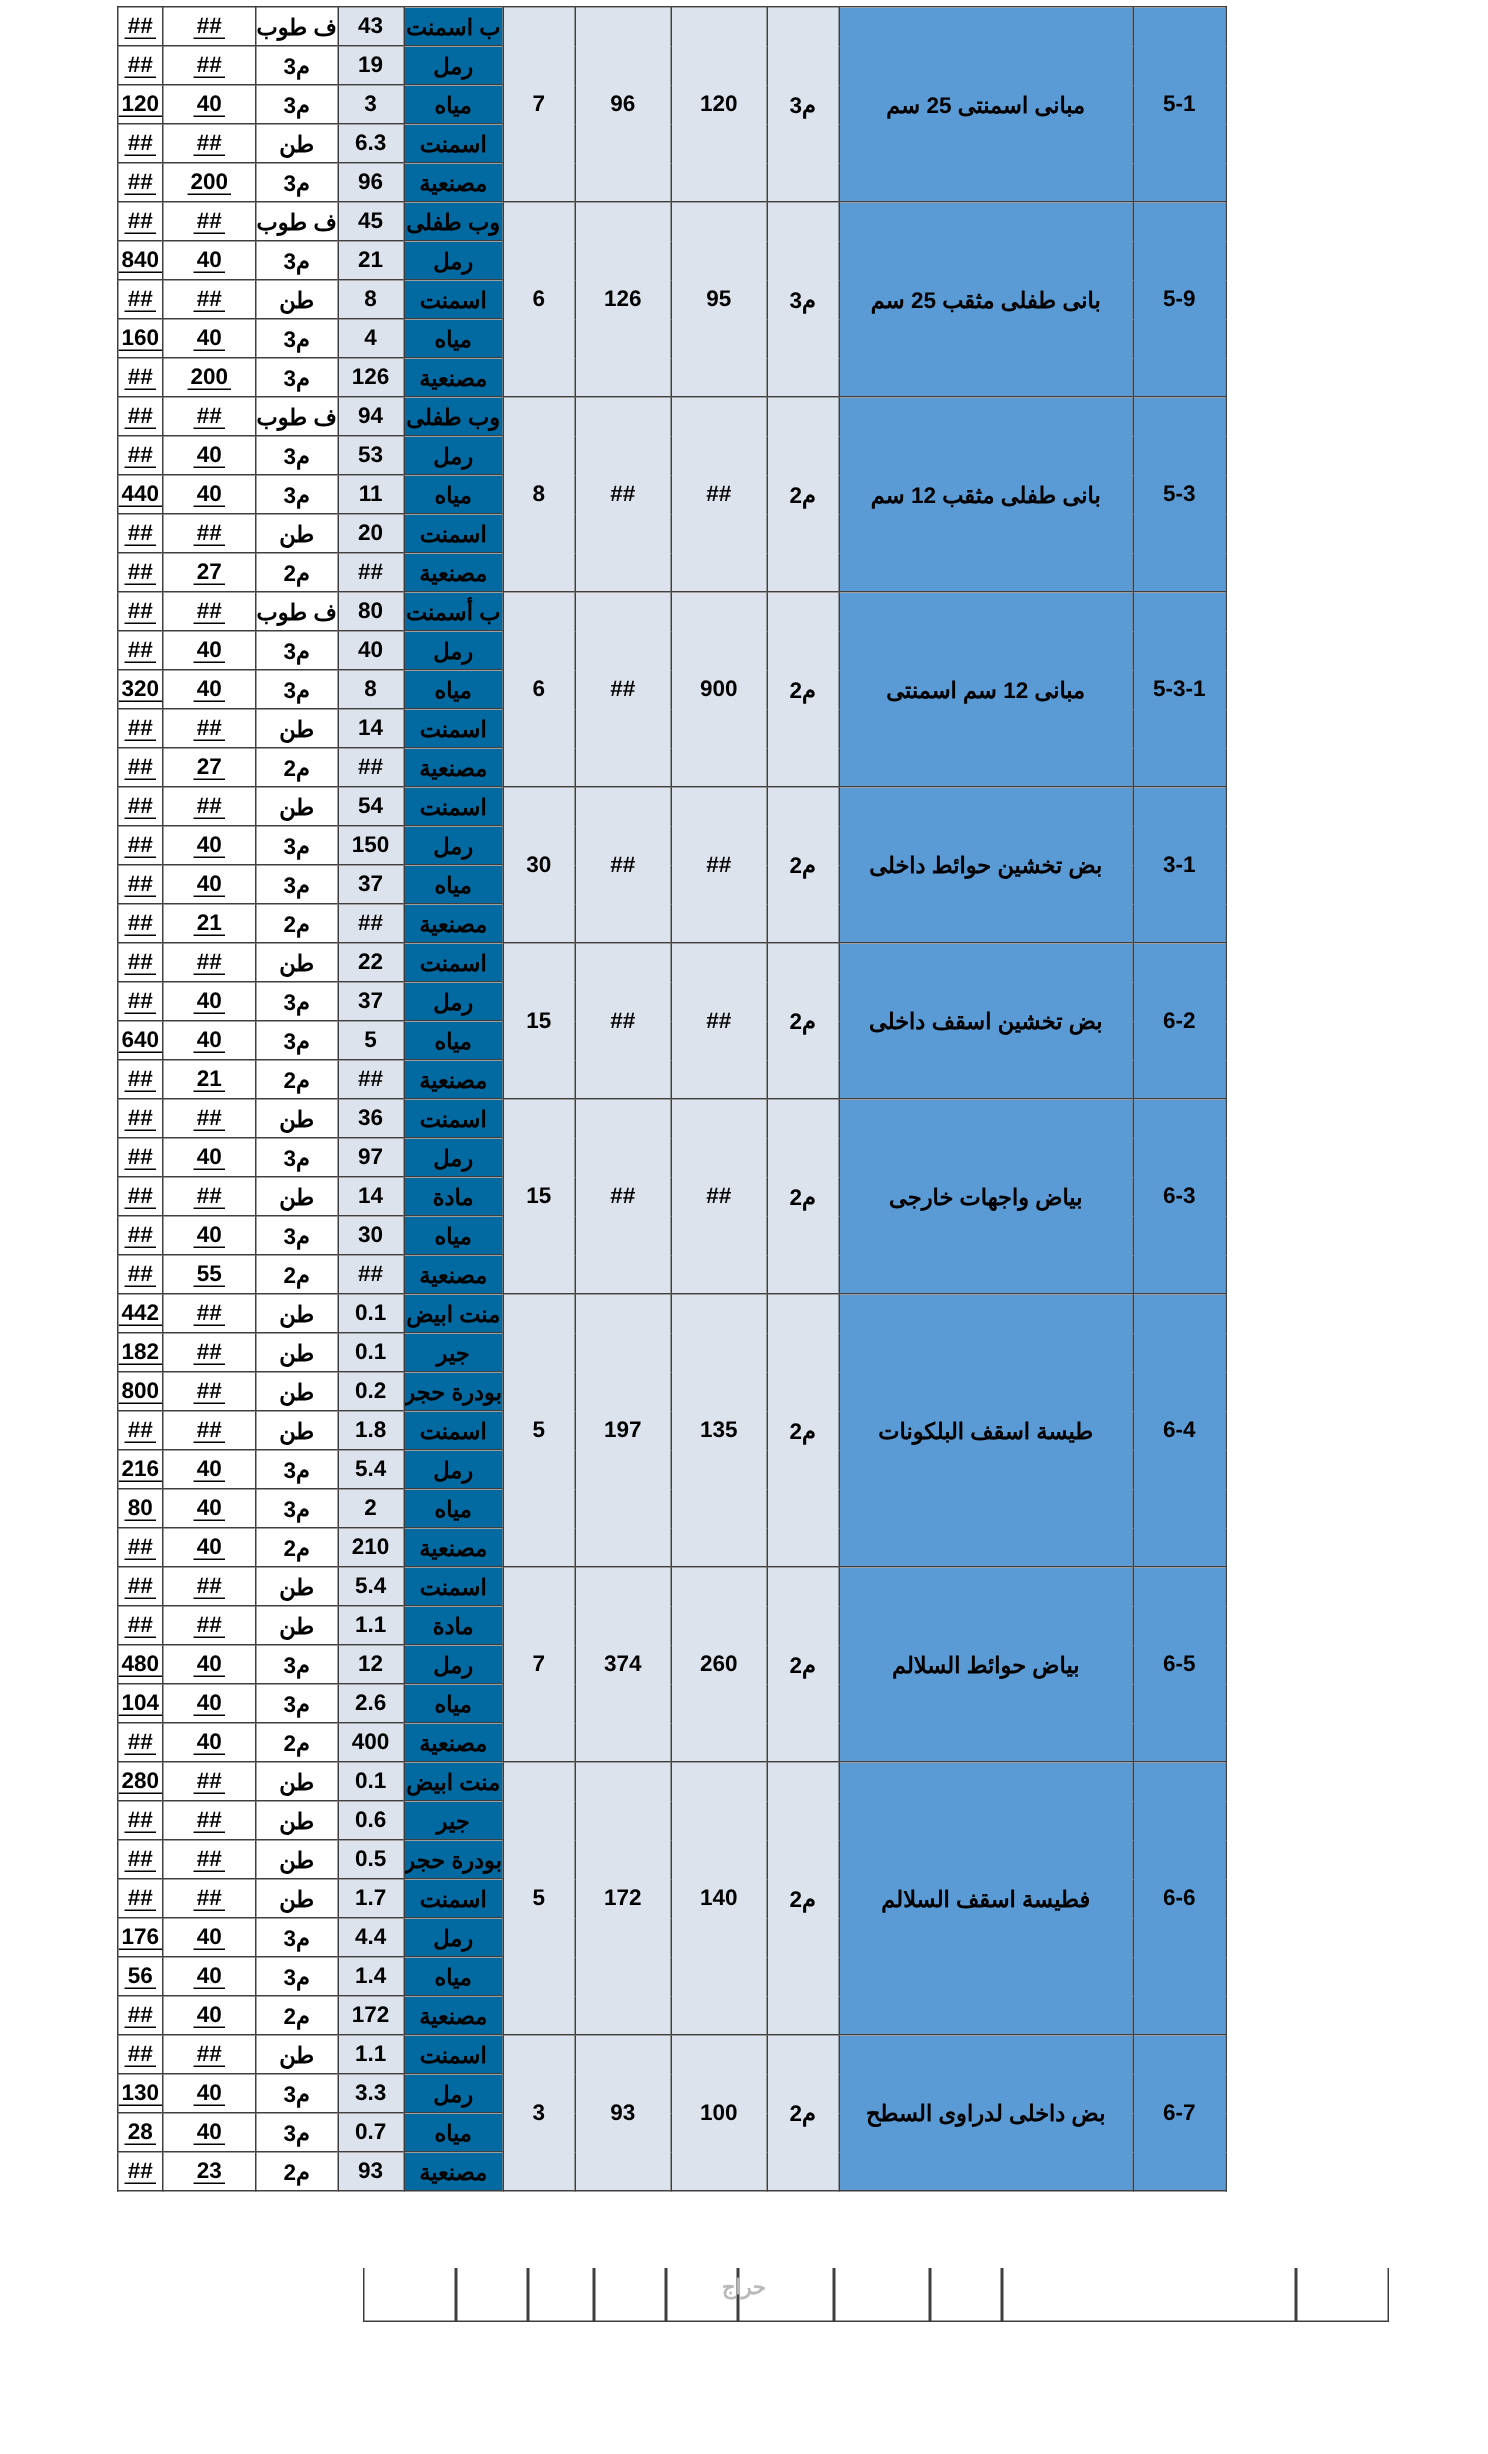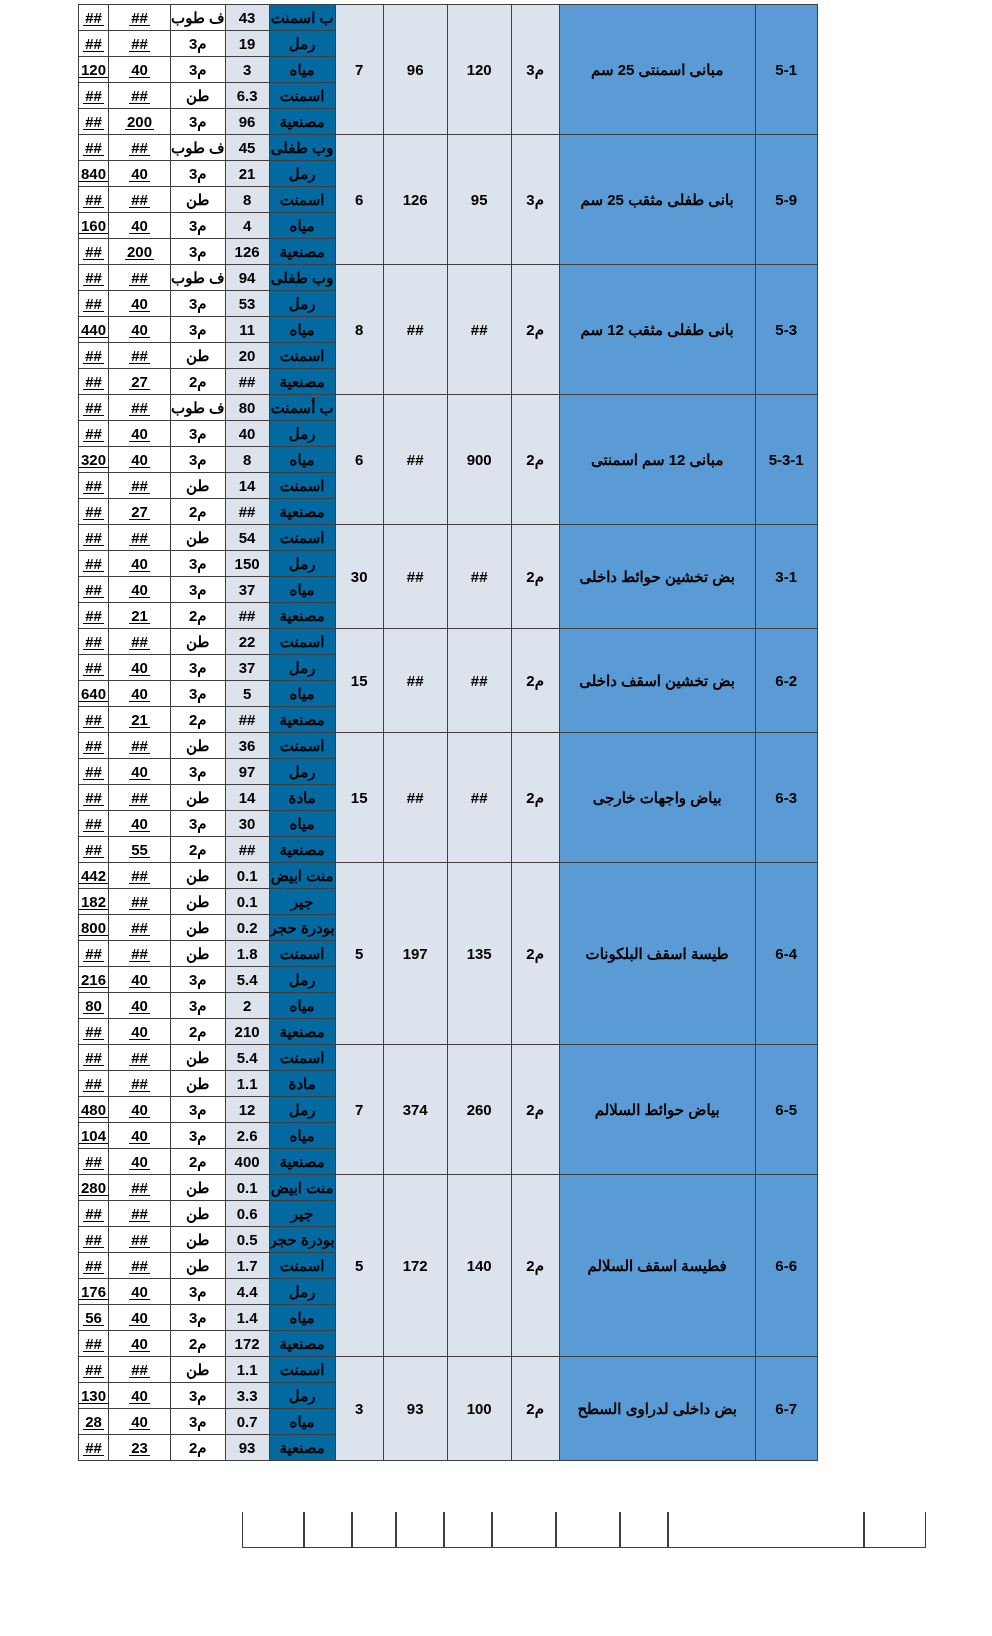--- a/index.html
+++ b/index.html
@@ -600,13 +600,14 @@
     <div class="fcell" style="width:48px"></div>
     <div class="fcell" style="width:64px"></div>
     <div class="fcell" style="width:64px"></div>
     <div class="fcell" style="width:48px"></div>
     <div class="fcell" style="width:48px"></div>
     <div class="fcell" style="width:44px"></div>
     <div class="fcell" style="width:48px"></div>
     <div class="fcell" style="width:62px"></div>
   </div>
 
+  <div class="watermark">حراج</div>
 </div>
 
 </body></html>

